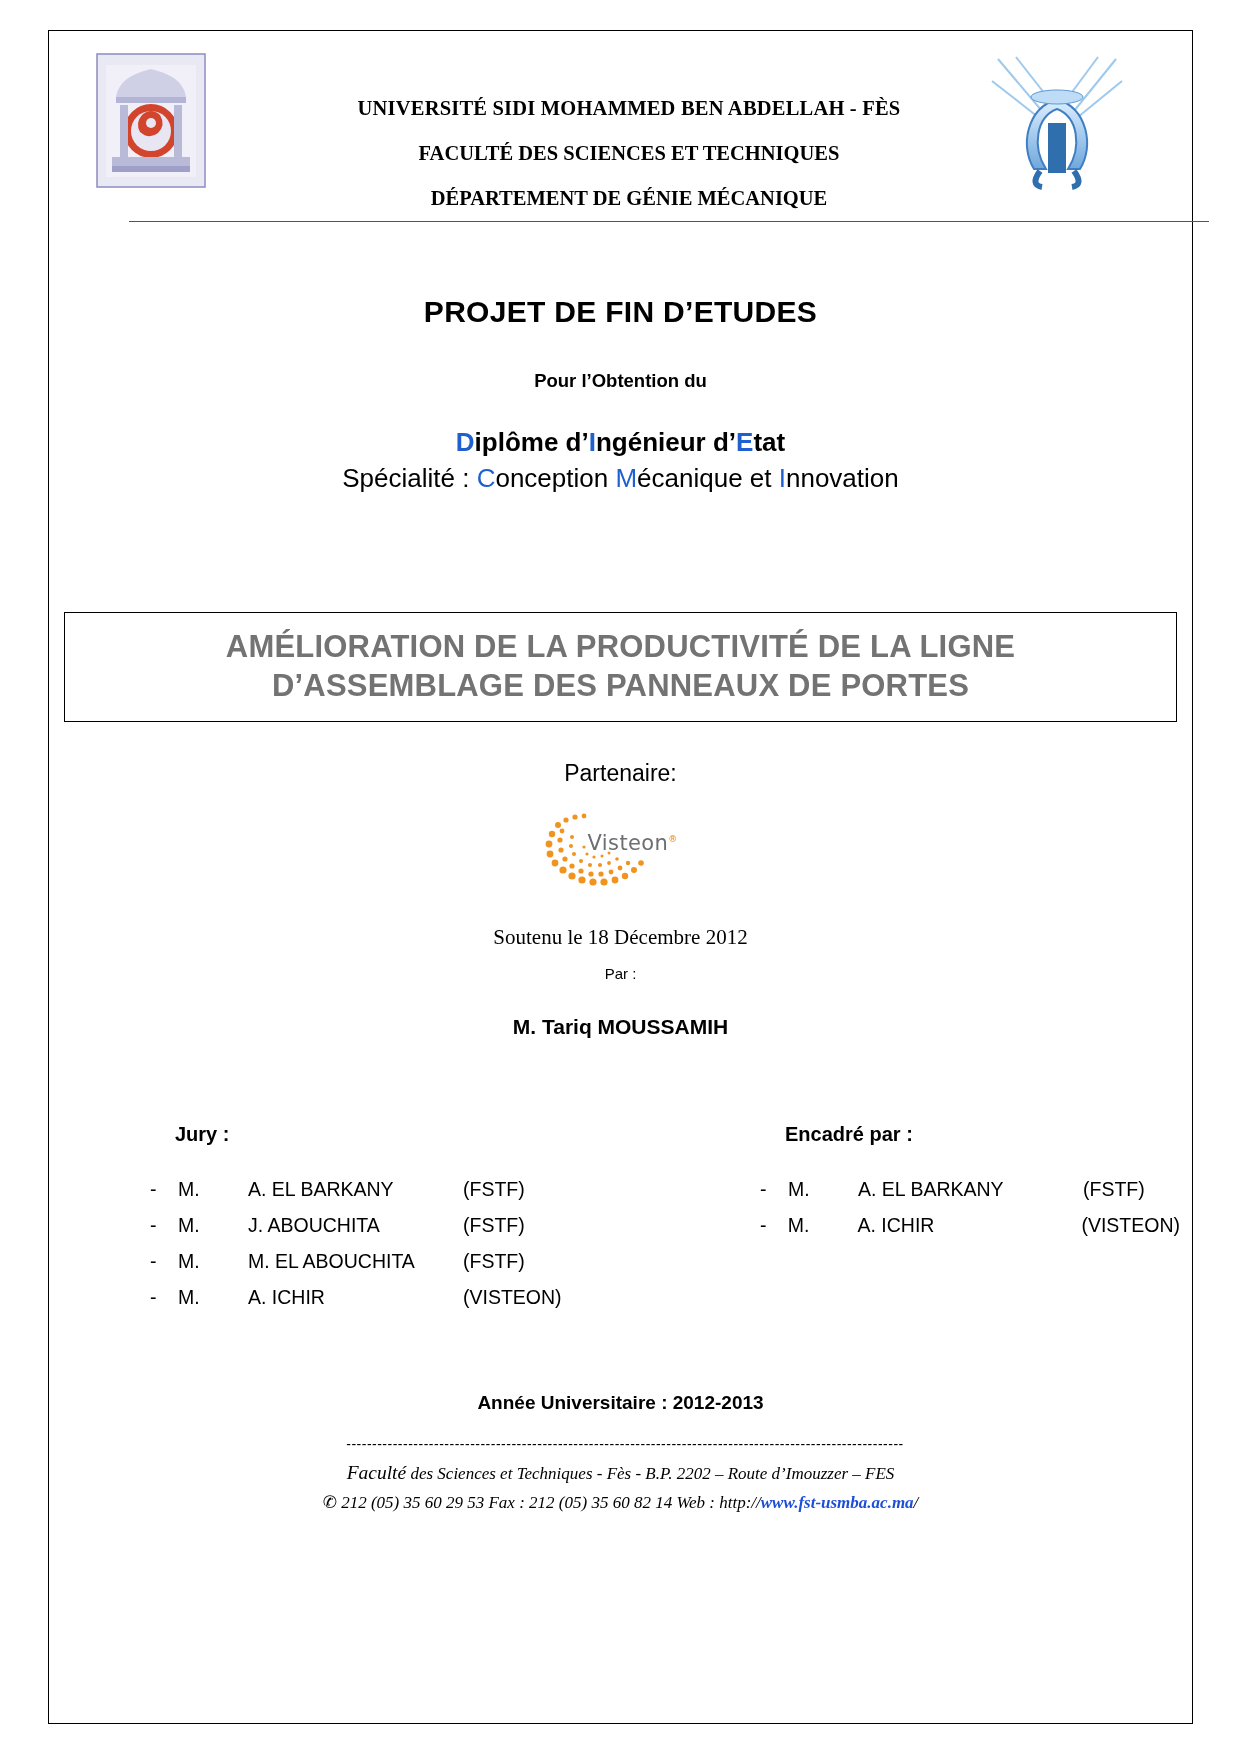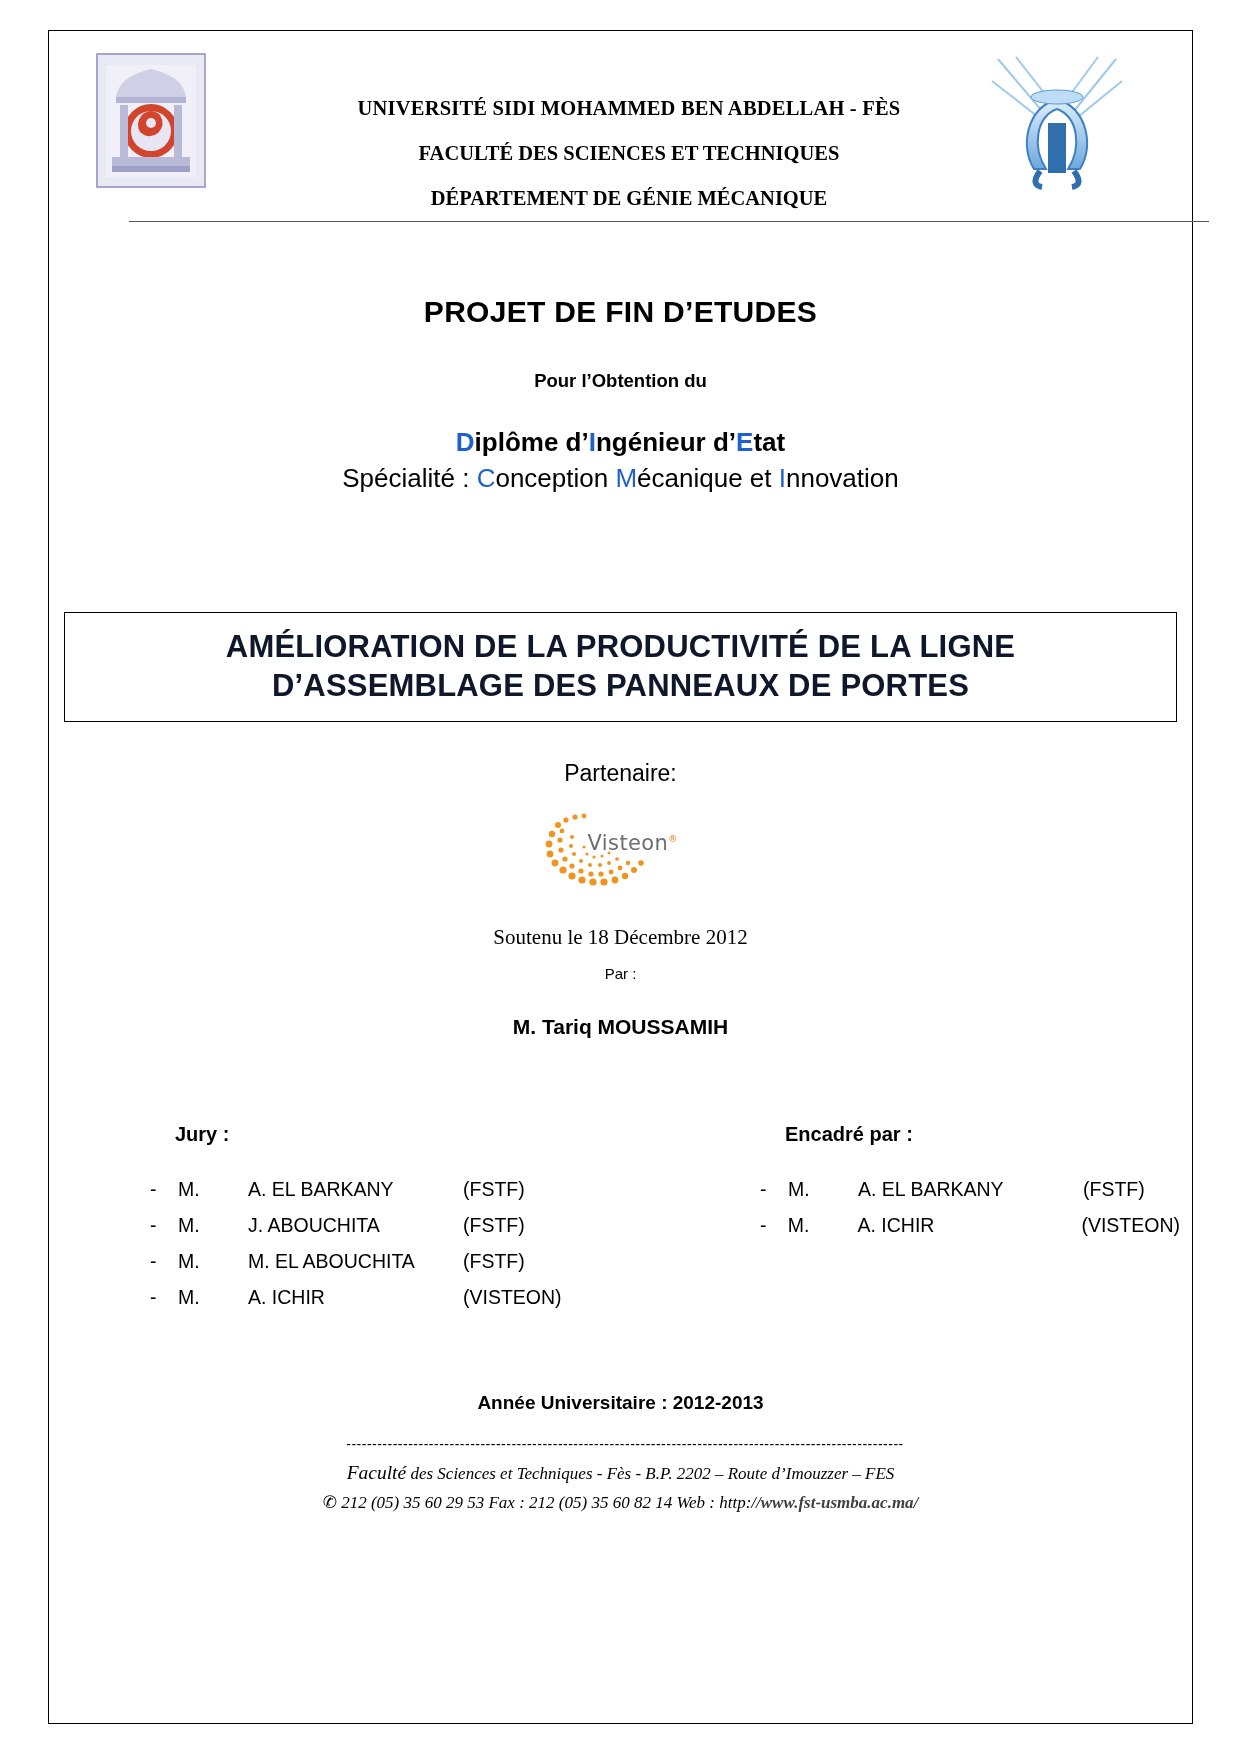--- a/index.html
+++ b/index.html
@@ -115,21 +115,21 @@
     width: 1113px;
     height: 110px;
     border: 1.5px solid #000;
     box-sizing: border-box;
     display: flex;
     align-items: center;
     justify-content: center;
   }
   .titlebox .t {
     text-align: center;
-    color: #0f172a;
+    color: #737373;
     font-size: 31px;
     font-weight: bold;
     line-height: 1.25;
     letter-spacing: .2px;
   }
 
   
   .partenaire {
     position: absolute;
     left: 0; right: 0;
@@ -263,21 +263,21 @@
   .foot2 {
     position: absolute;
     left: 0; right: 0;
     top: 1492px;
     text-align: center;
     font-size: 17px;
     font-style: italic;
     font-family: "Liberation Serif", serif;
   }
   .foot2 .site {
-    color: #404040;
+    color: #1d4ed8;
     font-weight: bold;
     text-decoration: none;
   }
   .phone-glyph { font-family: "DejaVu Sans", sans-serif; font-style: normal; }
 </style>
 </head>
 <body>
 
 <div class="page">
   <div class="frame"></div>

